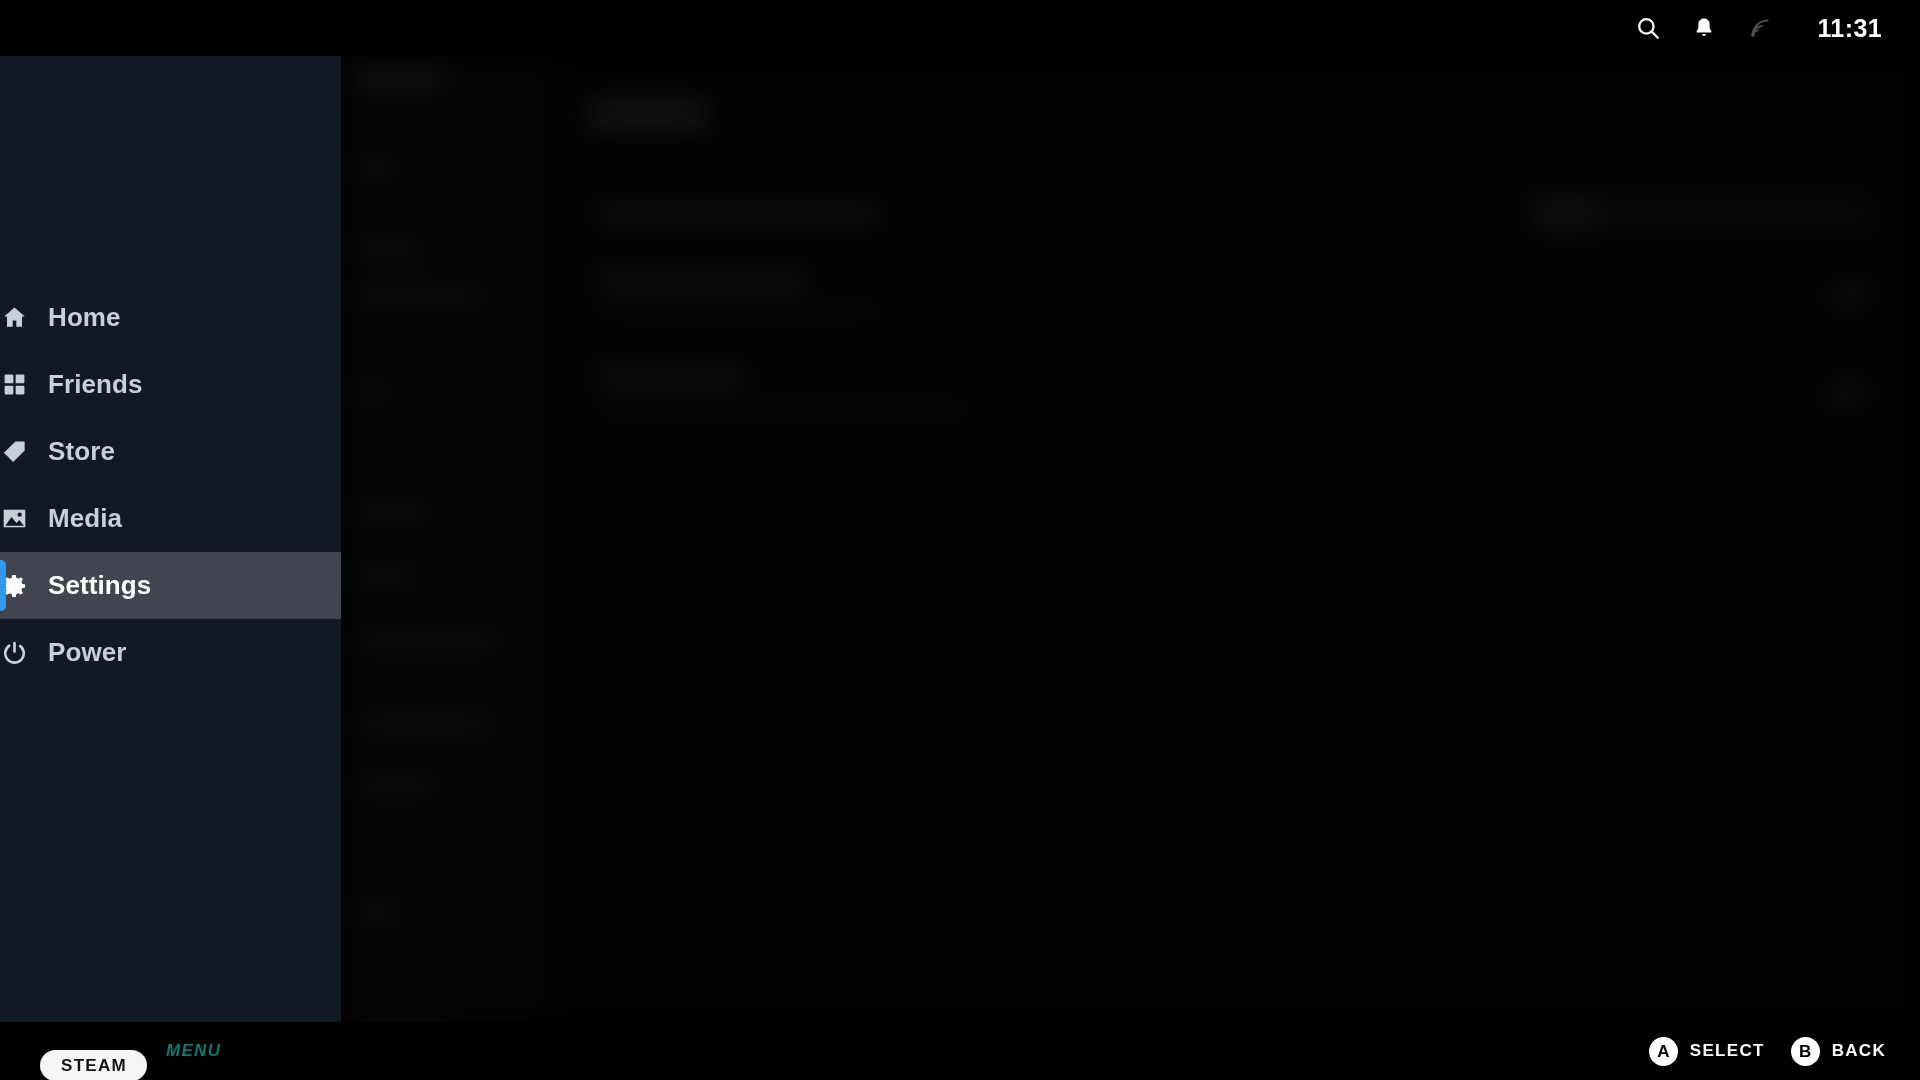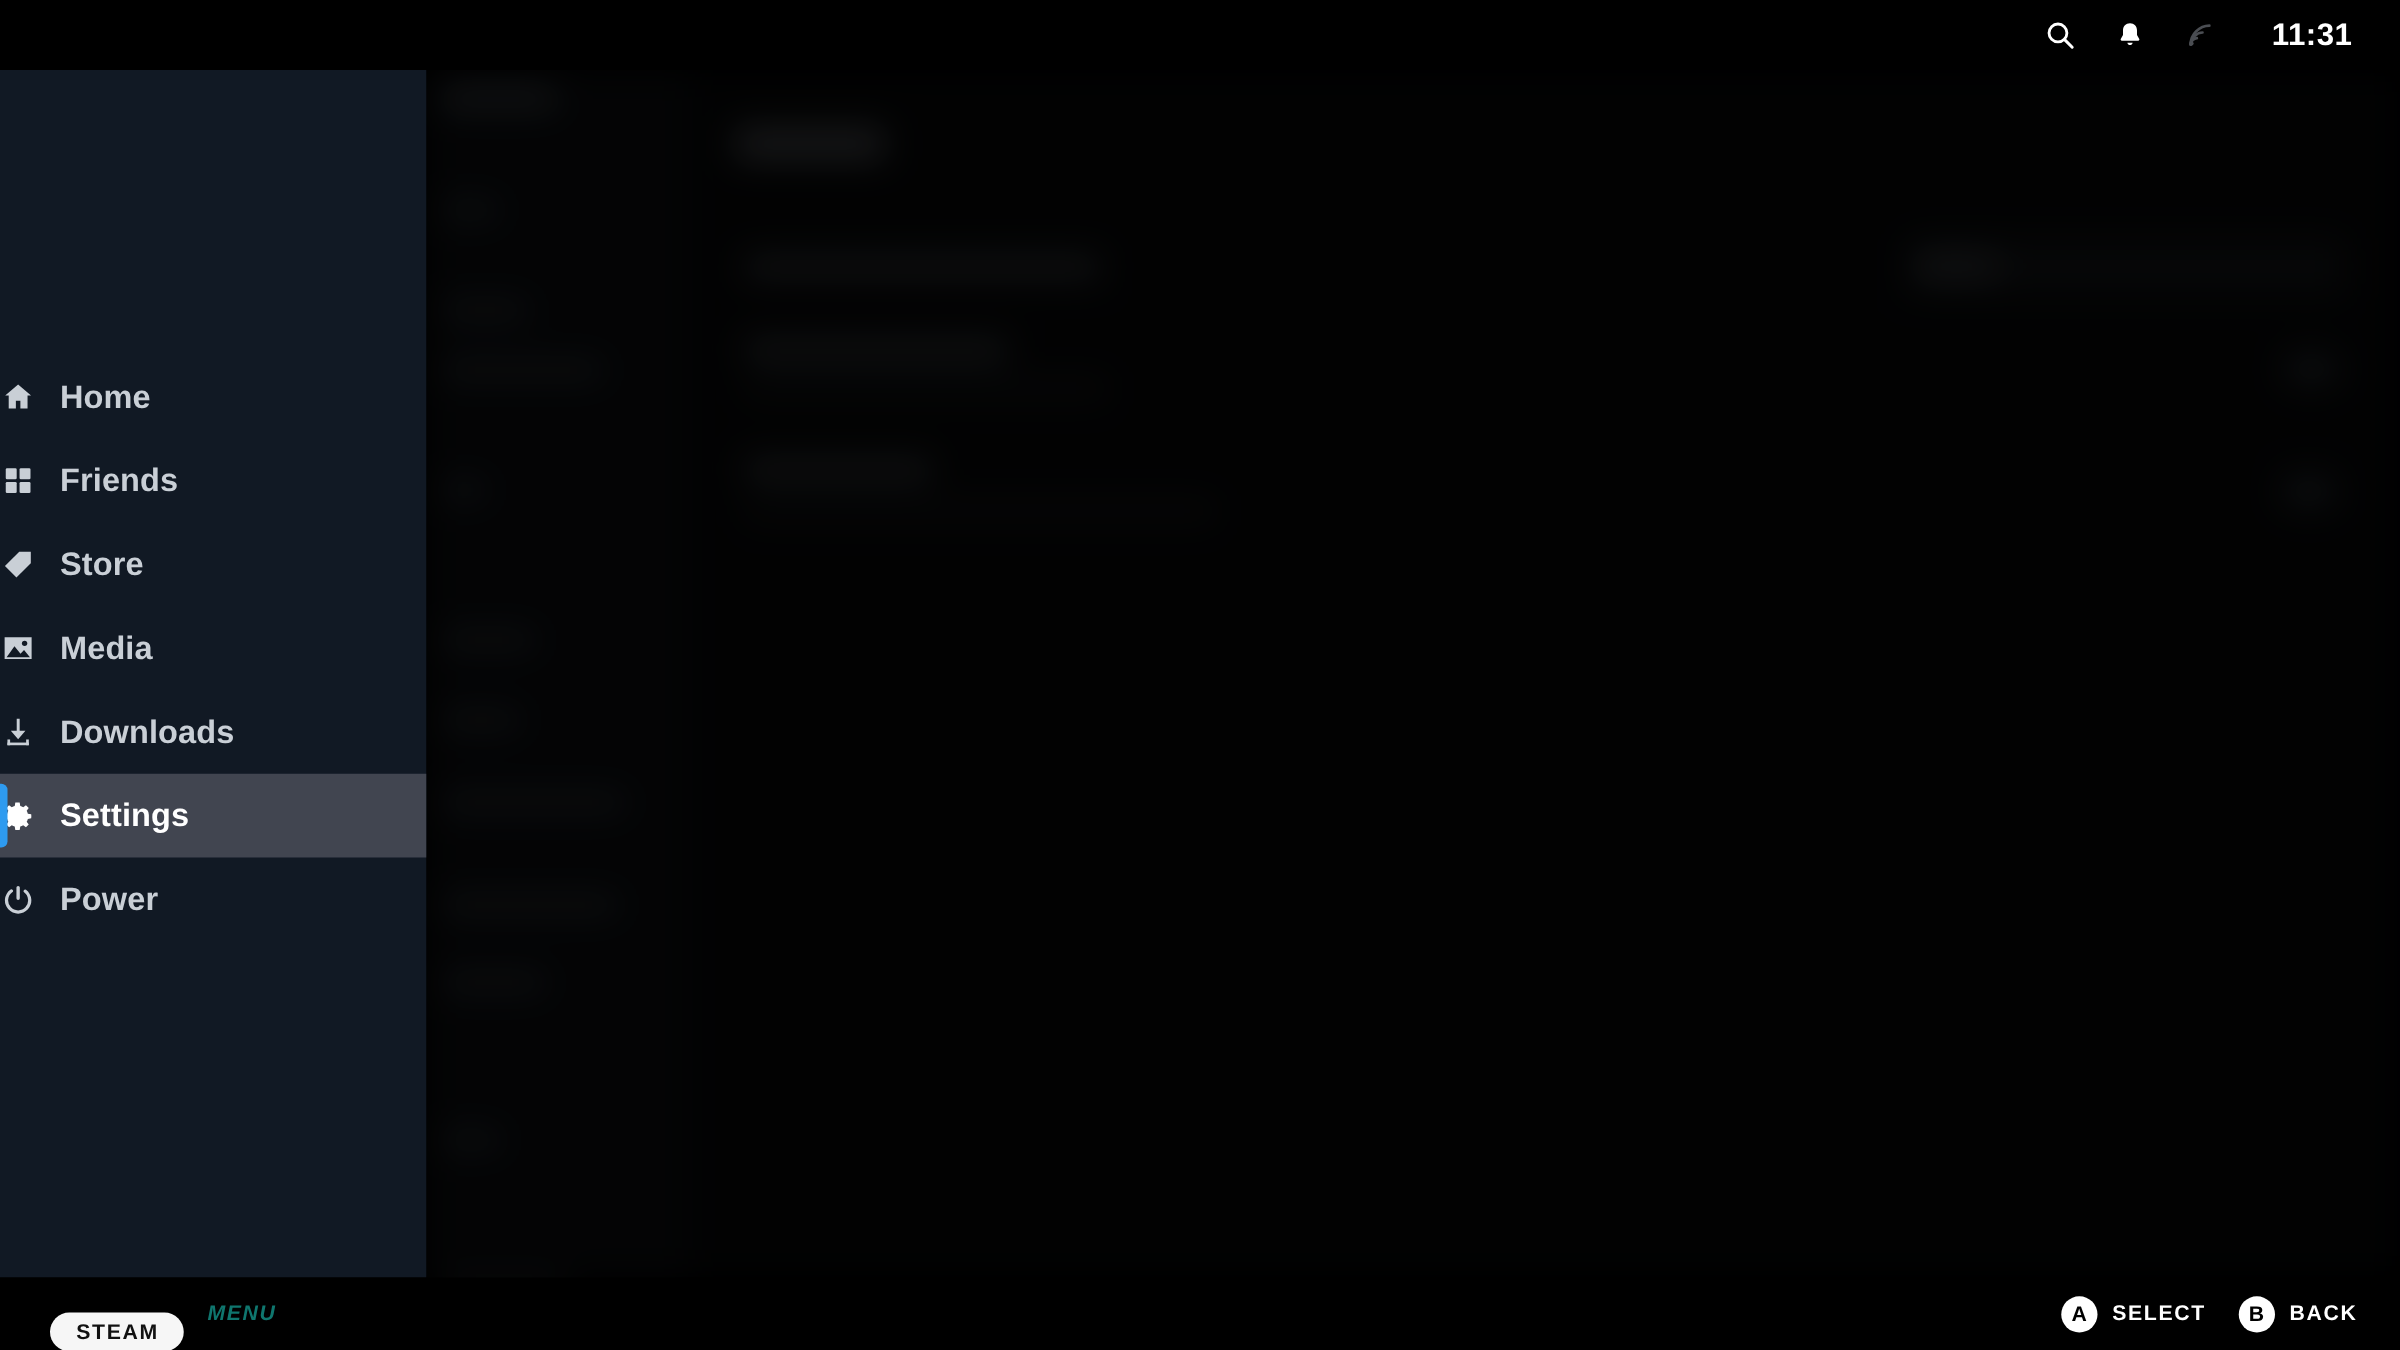--- a/index.html
+++ b/index.html
@@ -265,31 +265,20 @@
       <span class="nav-icon">
         <svg width="27" height="27" viewBox="0 0 24 24">
           <path d="M2.4 4.2h19.2v15.6H2.4z"></path>
           <circle cx="16.6" cy="8.6" r="1.9" fill="#111924"></circle>
           <path d="M3.8 18.4 9.4 10.6l4.3 5.4 2.5-2.6 4.2 5z" fill="#111924"></path>
         </svg>
       </span>
       <span class="nav-label">Media</span>
     </div>
 
-    <div class="nav-item">
-      <span class="nav-icon">
-        <svg width="27" height="27" viewBox="0 0 24 24">
-          <path d="M11 2.6h2.1v8.6h4.1L12 17.2 6.8 11.2h4.2z"></path>
-          <rect x="4.4" y="17.4" width="1.9" height="4.1"></rect>
-          <rect x="17.7" y="17.4" width="1.9" height="4.1"></rect>
-          <rect x="4.4" y="19.6" width="15.2" height="1.9"></rect>
-        </svg>
-      </span>
-      <span class="nav-label">Downloads</span>
-    </div>
 
     <div class="nav-item active">
       <span class="nav-icon">
         <svg width="28" height="28" viewBox="0 0 24 24">
           <path d="M12 8.2a3.8 3.8 0 1 0 0 7.6 3.8 3.8 0 0 0 0-7.6zm9.4 5.2.1-1.4-.1-1.4-2.3-.4a7.2 7.2 0 0 0-.8-2l1.4-1.9-1.9-1.9-1.9 1.4a7.2 7.2 0 0 0-2-.8L13.5 2.6h-3l-.4 2.4a7.2 7.2 0 0 0-2 .8L6.2 4.4 4.3 6.3l1.4 1.9a7.2 7.2 0 0 0-.8 2l-2.3.4-.1 1.4.1 1.4 2.3.4c.2.7.4 1.4.8 2l-1.4 1.9 1.9 1.9 1.9-1.4c.6.4 1.3.6 2 .8l.4 2.4h3l.4-2.4c.7-.2 1.4-.4 2-.8l1.9 1.4 1.9-1.9-1.4-1.9c.4-.6.6-1.3.8-2z"></path>
         </svg>
       </span>
       <span class="nav-label">Settings</span>
     </div>
 

